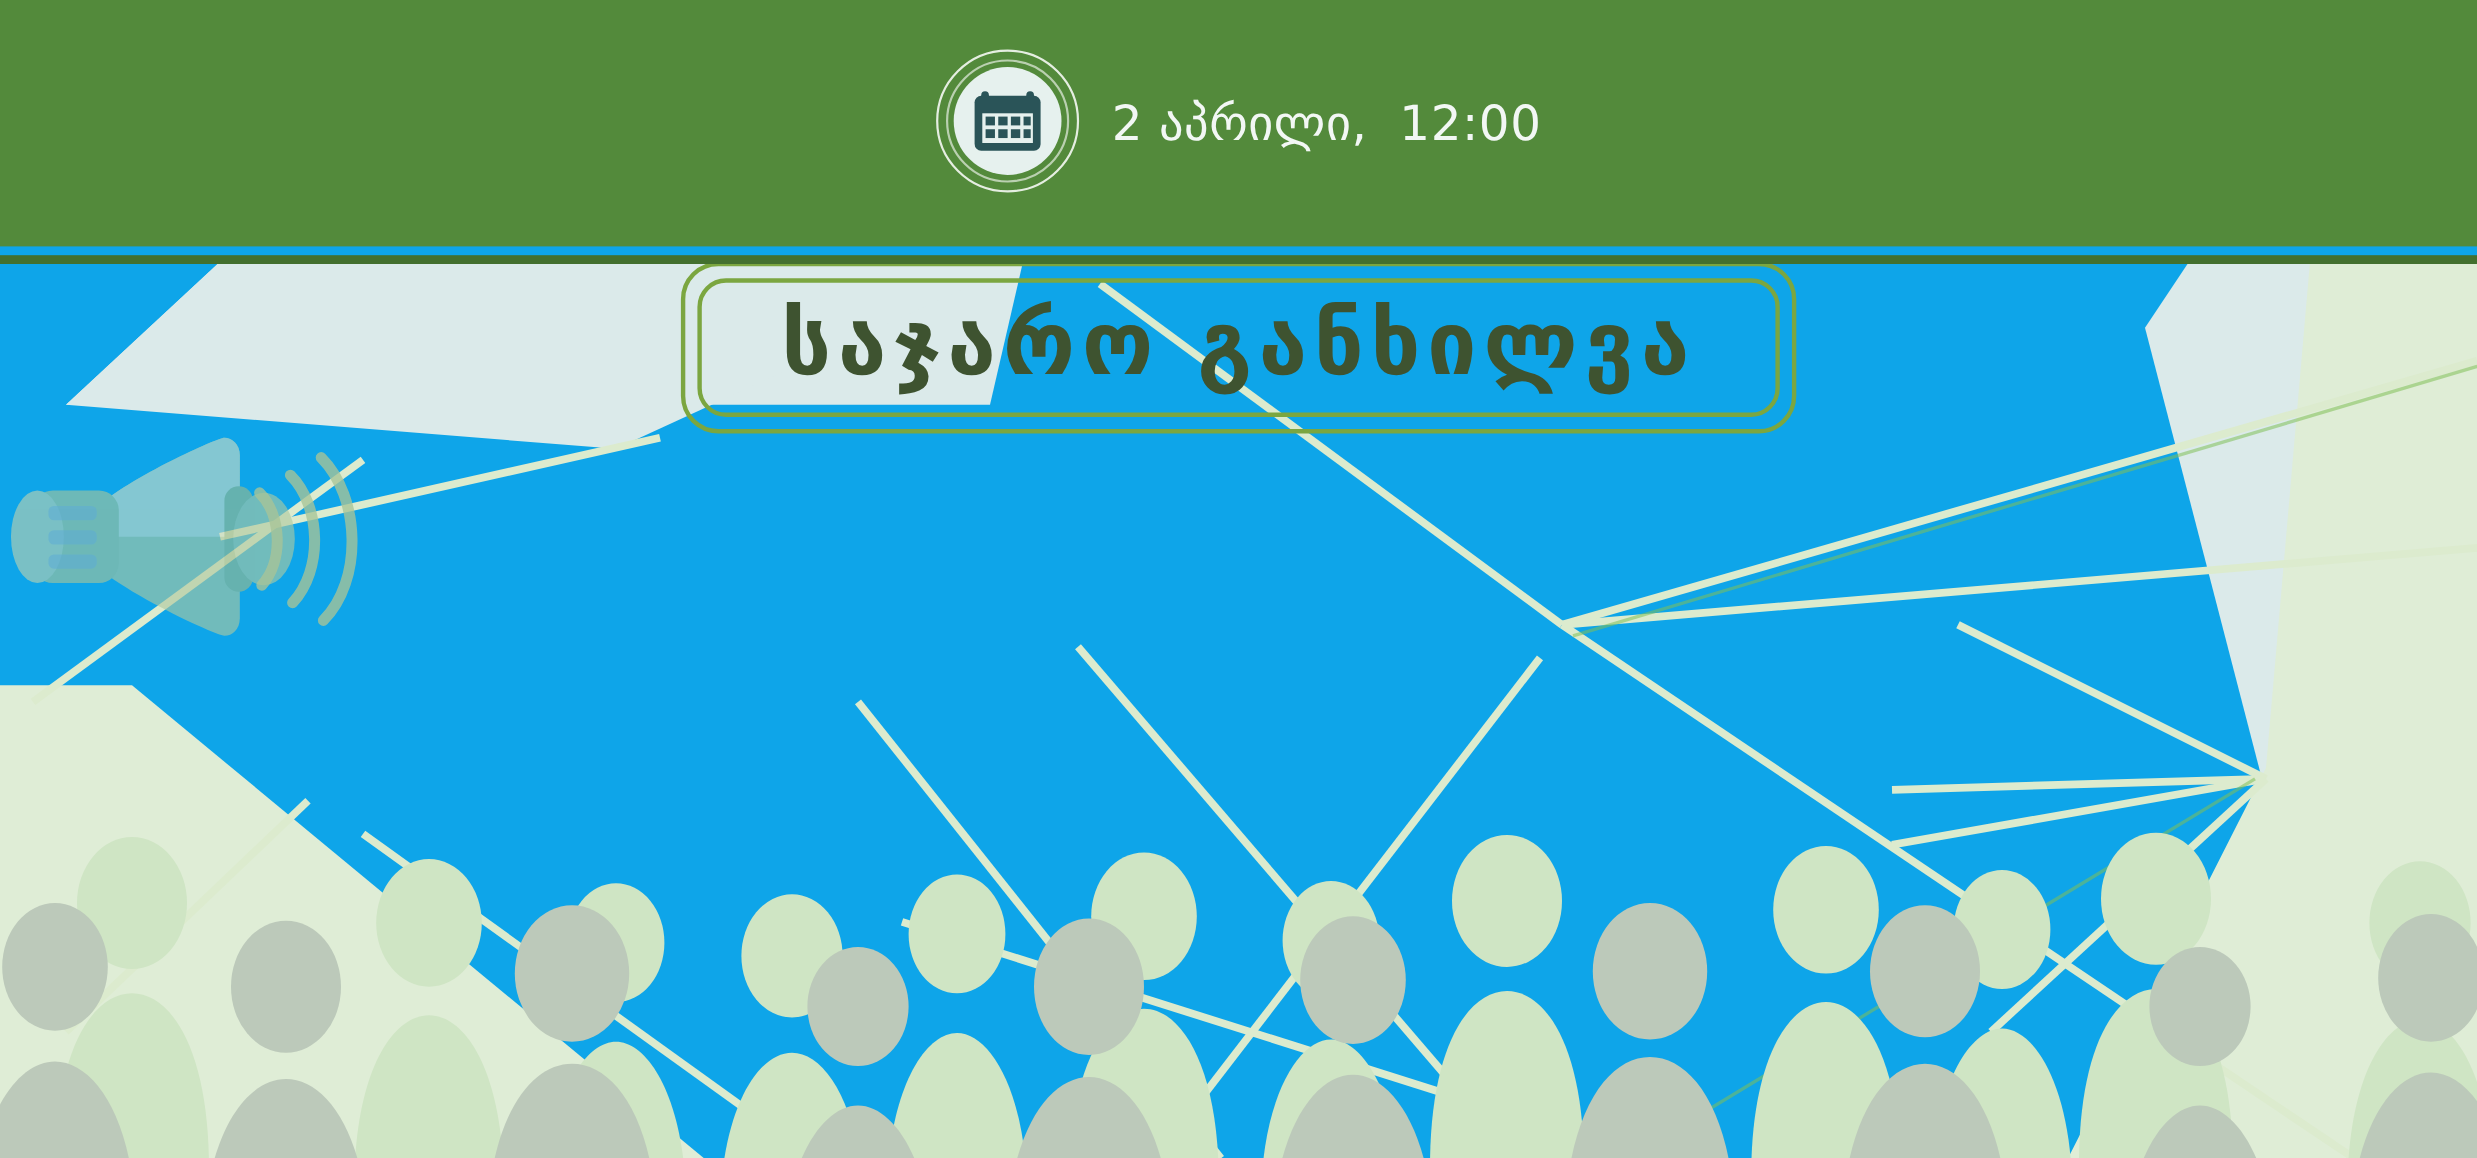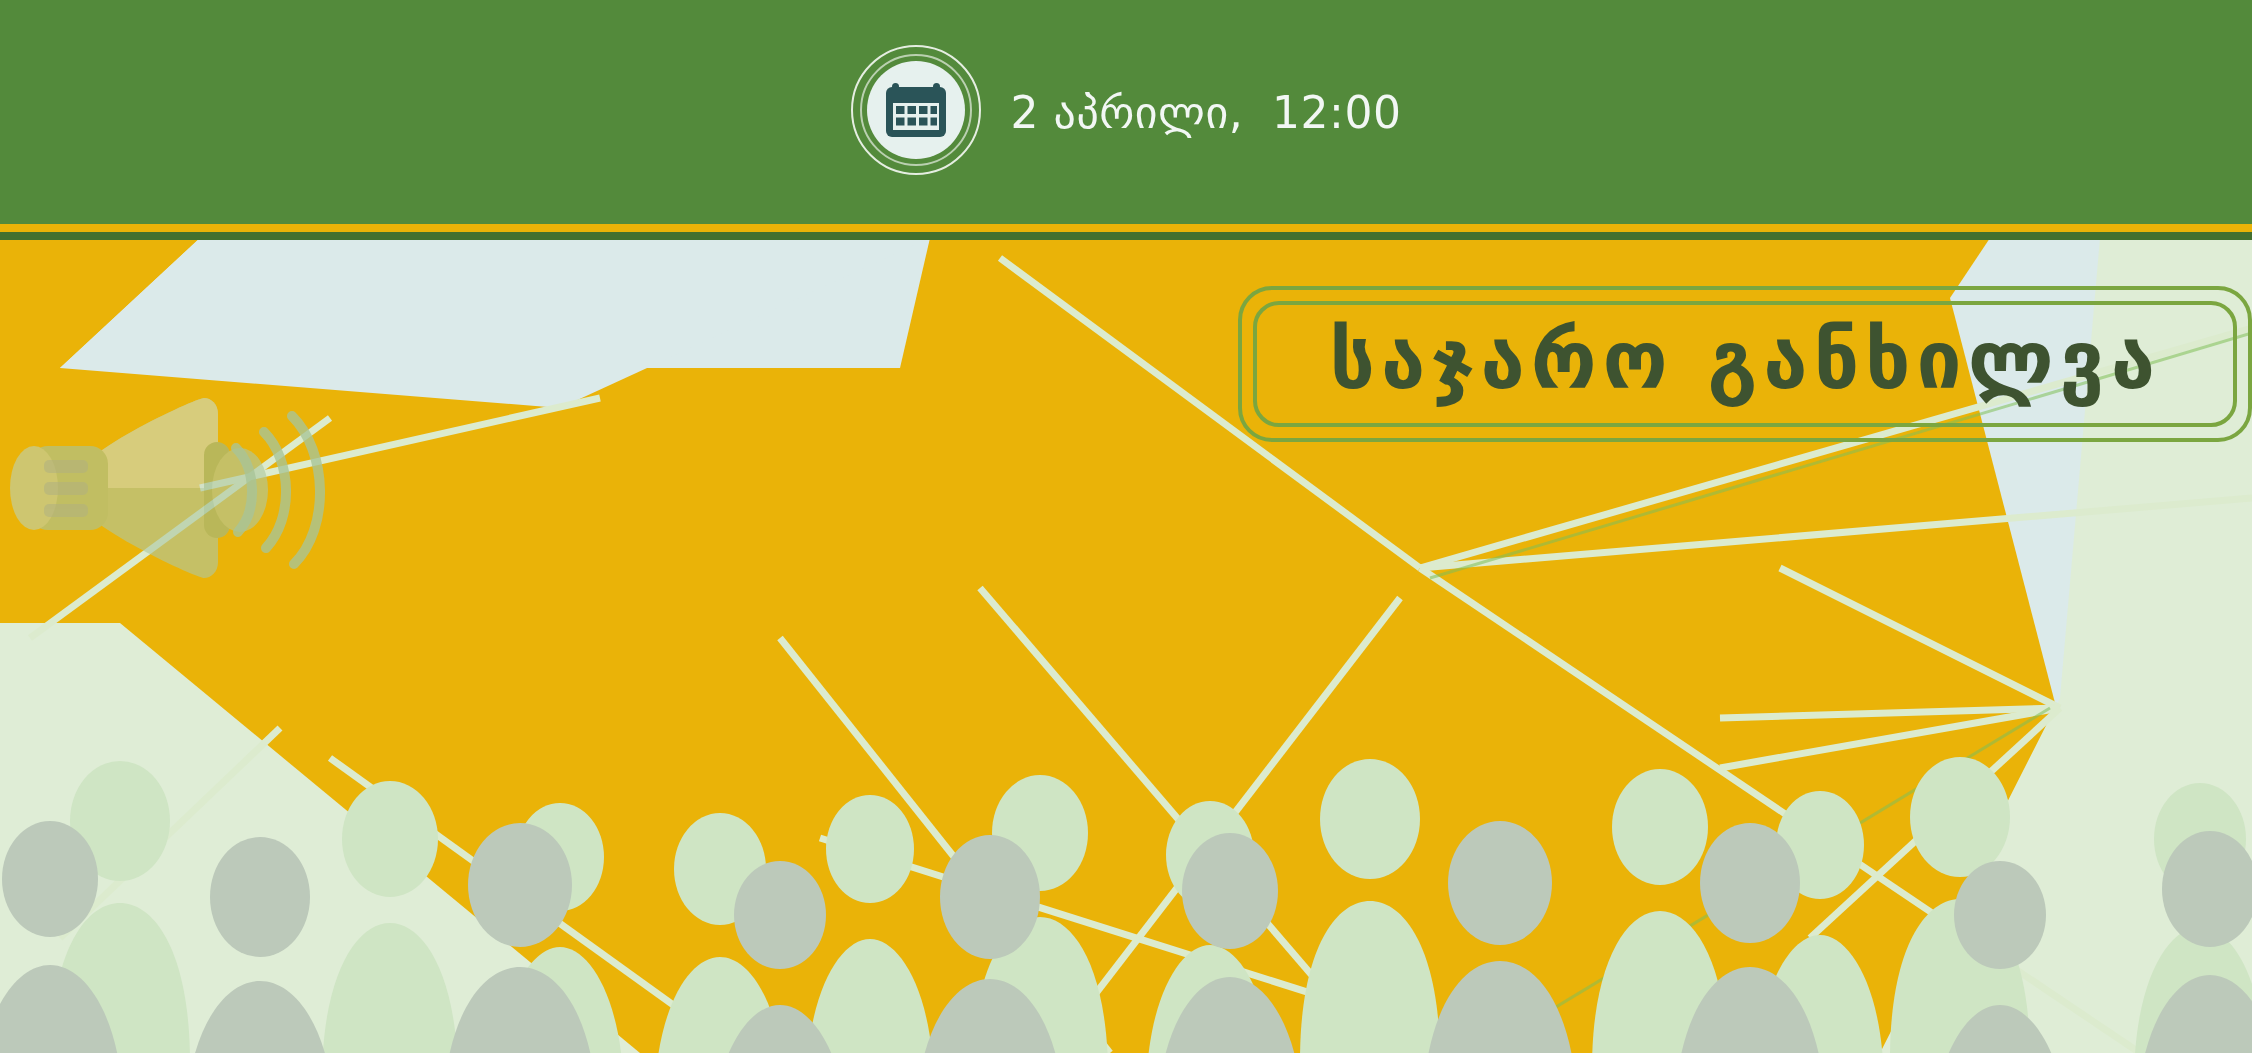--- a/index.html
+++ b/index.html
@@ -8,21 +8,21 @@
     background: #ffffff;
   }
   body {
     font-family: "DejaVu Sans", sans-serif;
   }
   .poster {
     position: relative;
     width: 2252px;
     height: 1053px;
     overflow: hidden;
-    background: #eab308;
+    background: #0ea5e9;
   }
 
   
   .header-bar {
     position: absolute;
     left: 0; top: 0;
     width: 2252px;
     height: 224px;
     background: #538A3B;
     z-index: 40;
@@ -126,23 +126,22 @@
     margin-top: 168px;
     color: #2C5254;
     font-size: 58px;
     font-weight: bold;
     letter-spacing: 0.5px;
     line-height: 1.1;
     font-family: "DejaVu Sans", sans-serif;
     text-shadow: 2px 2px 0 rgba(255,255,255,0.9);
   }
   .callout-wrap {
-    margin-top: 48px;
     display: flex;
-    justify-content: flex-end;
+    justify-content: center;
   }
   .callout-outer {
     border: 4px solid #7BA640;
     border-radius: 34px;
     padding: 11px;
     background: transparent;
   }
   .callout-inner {
     border: 4px solid #7BA640;
     border-radius: 26px;

